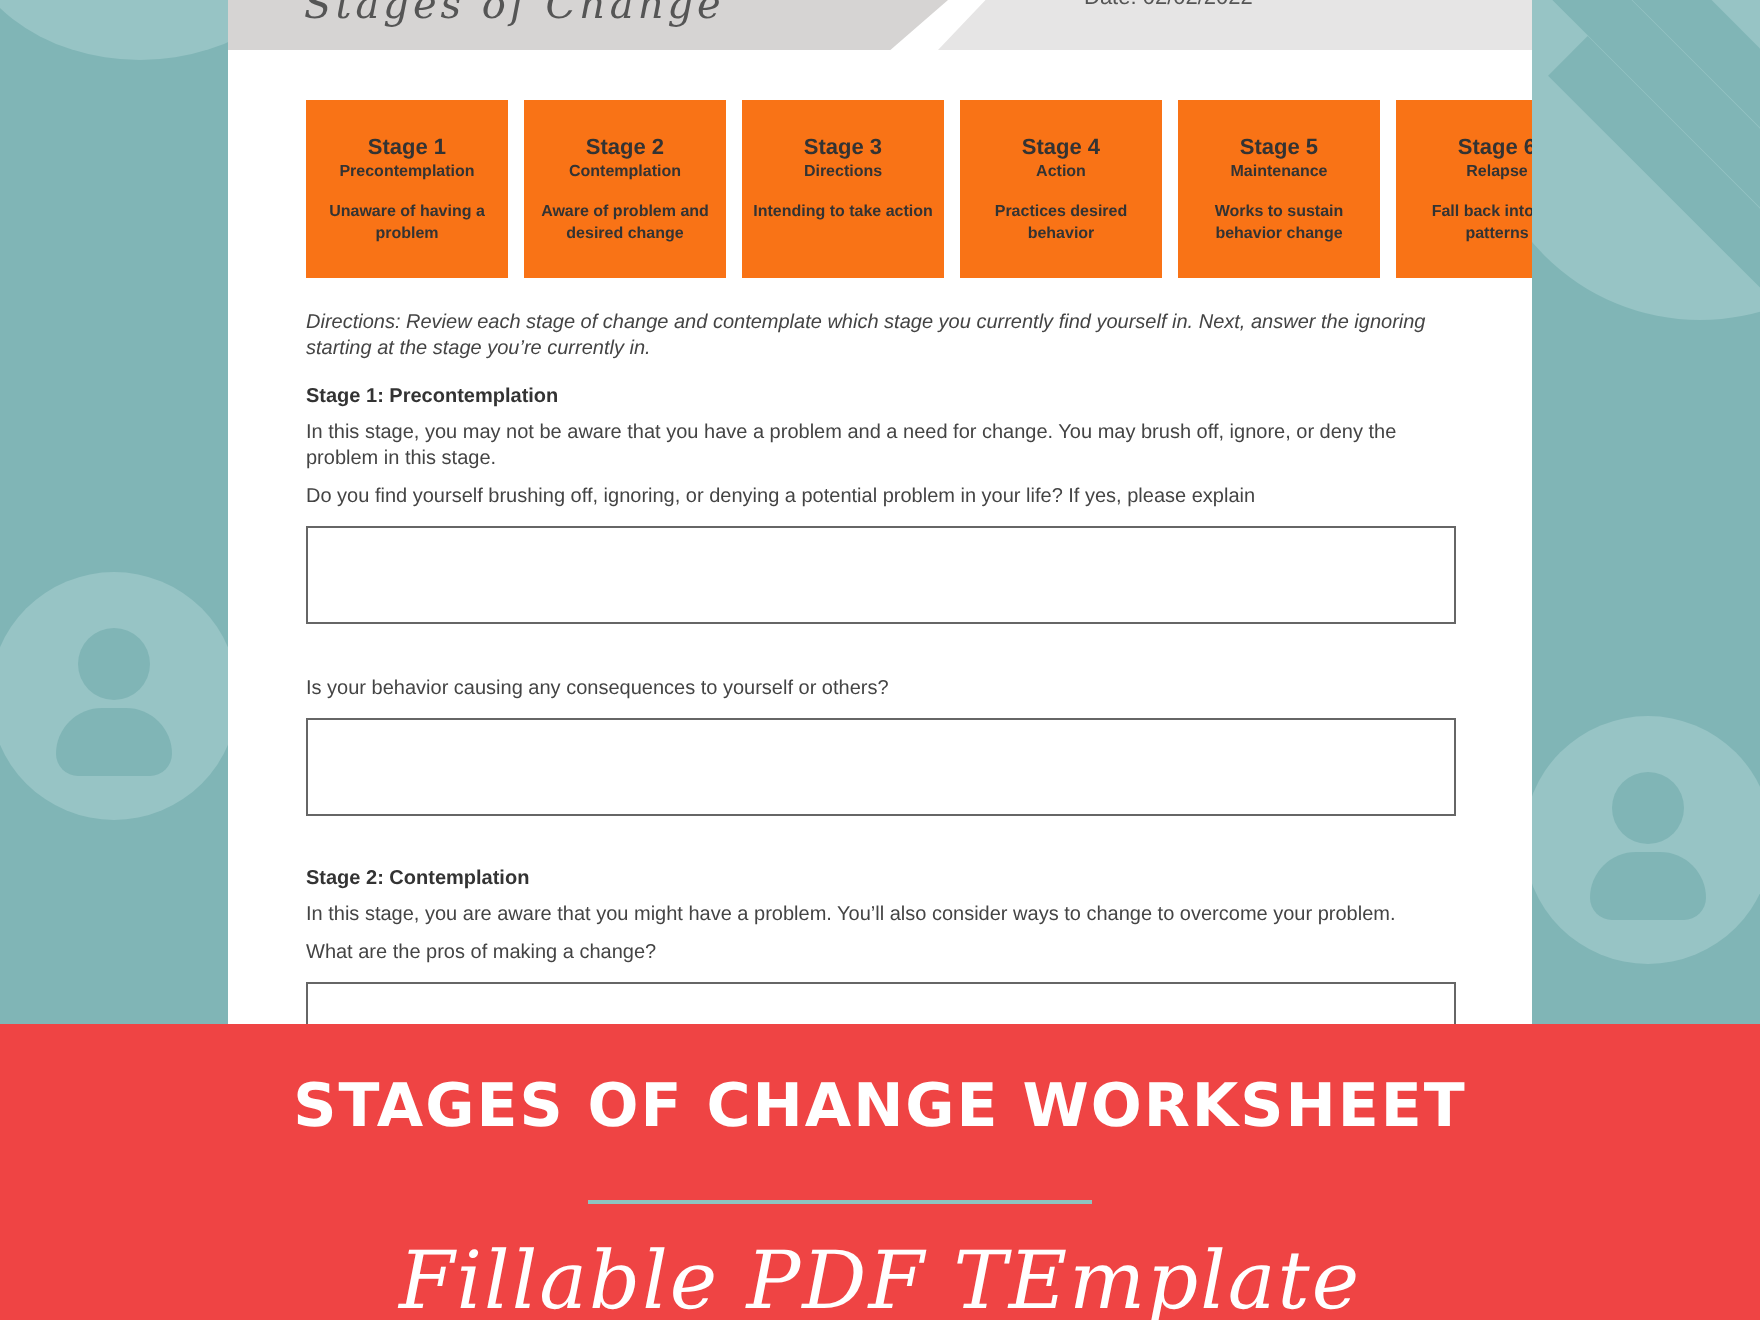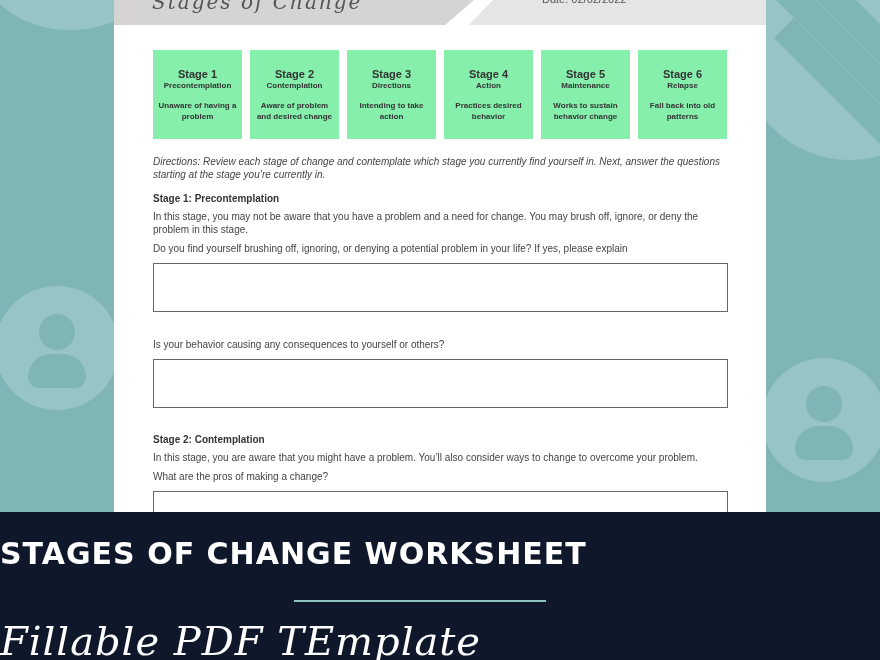--- a/index.html
+++ b/index.html
@@ -59,39 +59,39 @@
       font-size: 20px; letter-spacing: 2px; color: #555;
     }
     .doc-date {
       position: absolute; left: 428px; top: -7px;
       font-size: 11px; color: #555;
     }
     .stages {
       position: absolute; left: 39px; top: 50px; display: flex; gap: 8px;
     }
     .stage-box {
-      width: 89px; height: 89px; background: #86efac;
+      width: 101px; height: 89px; background: #f97316;
       text-align: center; color: #333; padding-top: 18px;
     }
     .stage-num { font-weight: bold; font-size: 11px; display: block; }
     .stage-name { font-weight: bold; font-size: 8px; display: block; margin-top: 1px; }
     .stage-desc { font-weight: bold; font-size: 8px; display: block; margin-top: 10px; line-height: 11px; padding: 0 3px; }
 
     .content { position: absolute; left: 39px; top: 155px; width: 580px; color: #333; }
     .directions { font-style: italic; font-size: 10px; line-height: 13px; color: #444; }
     .section-title { font-weight: bold; font-size: 10px; margin-top: 12px; }
     .para { font-size: 10px; line-height: 13px; margin-top: 6px; color: #444; }
     .answer-box {
       width: 575px; height: 49px; border: 1.5px solid #666; background: #fff; margin-top: 8px;
     }
     .gap-lg { margin-top: 26px; }
 
     .banner {
       position: absolute; left: 0; top: 512px; width: 880px; height: 148px;
-      background: #0f172a; 
+      background: #ef4444; text-align: center;
     }
     .banner-title {
       position: absolute; left: 0; width: 880px; top: 24px;
       font-family: "DejaVu Sans", sans-serif; font-weight: bold;
       font-size: 30px; color: #ffffff; letter-spacing: 1px;
     }
     .banner-rule {
       position: absolute; left: 294px; top: 88px; width: 252px; height: 2px; background: #8ec3c0;
     }
     .banner-subtitle {
@@ -153,21 +153,21 @@
       <span class="stage-desc">Works to sustain behavior change</span>
     </div>
     <div class="stage-box">
       <span class="stage-num">Stage 6</span>
       <span class="stage-name">Relapse</span>
       <span class="stage-desc">Fall back into old patterns</span>
     </div>
   </div>
 
   <div class="content">
-    <p class="directions">Directions: Review each stage of change and contemplate which stage you currently find yourself in. Next, answer the questions starting at the stage you’re currently in.</p>
+    <p class="directions">Directions: Review each stage of change and contemplate which stage you currently find yourself in. Next, answer the ignoring starting at the stage you’re currently in.</p>
 
     <p class="section-title">Stage 1: Precontemplation</p>
     <p class="para">In this stage, you may not be aware that you have a problem and a need for change. You may brush off, ignore, or deny the problem in this stage.</p>
     <p class="para">Do you find yourself brushing off, ignoring, or denying a potential problem in your life? If yes, please explain</p>
     <div class="answer-box"></div>
     <p class="para" style="margin-top:26px;">Is your behavior causing any consequences to yourself or others?</p>
     <div class="answer-box"></div>
 
     <p class="section-title gap-lg">Stage 2: Contemplation</p>
     <p class="para">In this stage, you are aware that you might have a problem. You’ll also consider ways to change to overcome your problem.</p>

